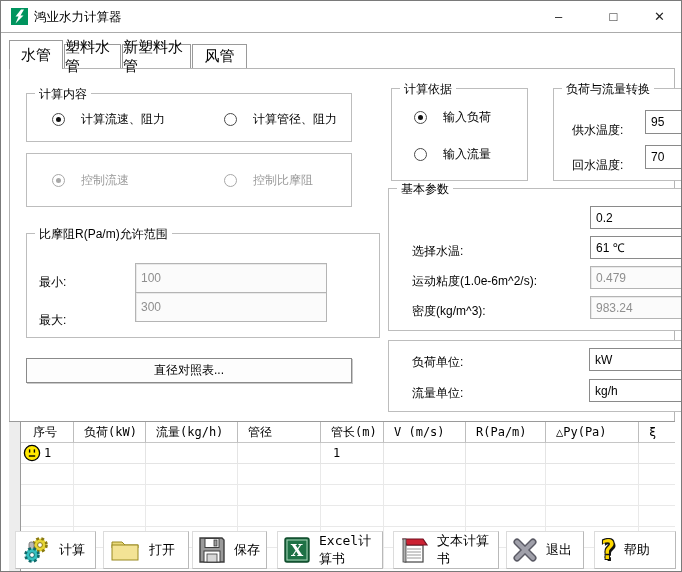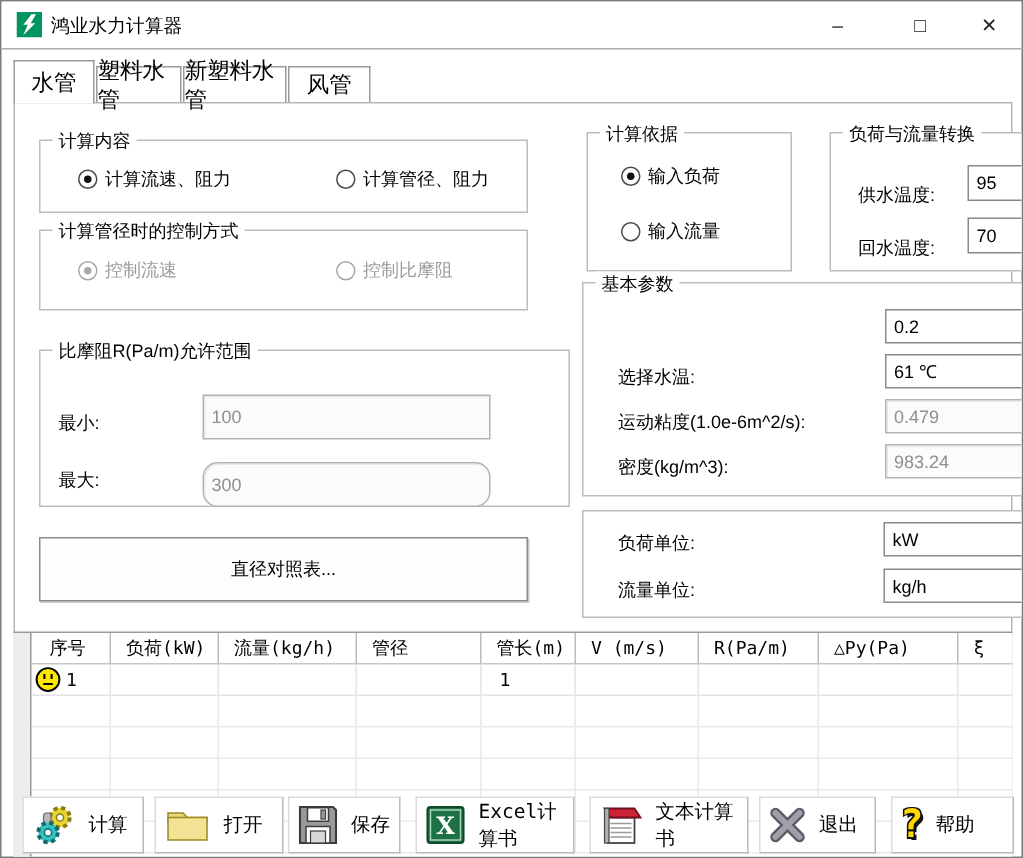--- a/index.html
+++ b/index.html
@@ -18,21 +18,21 @@
        display:flex;align-items:center;justify-content:center;font-size:15px;}
   .tab.inactive{top:43px;height:24px;background:#fff;}
   .tab.active{top:39px;height:29px;z-index:3;}
   .tabpage{left:8px;top:67px;width:666px;height:503px;box-sizing:border-box;border:1px solid #b5b5b5;background:#fff;}
   
   .grp{box-sizing:border-box;border:1px solid #bdbdbd;background:#fff;}
   .grp-title{position:absolute;top:-8px;left:8px;background:#fff;padding:0 4px;white-space:nowrap;}
   
   .radio{box-sizing:border-box;width:13px;height:13px;border-radius:50%;border:1px solid #4a4a4a;background:#fff;display:inline-block;position:relative;flex:none;}
   .radio.sel::after{content:'';position:absolute;left:3px;top:3px;width:5px;height:5px;border-radius:50%;background:#111;}
-  .radio-row{display:flex;align-items:center;gap:5px;white-space:nowrap;cursor:default;justify-content:space-between;}
+  .radio-row{display:flex;align-items:center;gap:16px;white-space:nowrap;cursor:default;justify-content:space-between;}
   .disabledtxt{color:#9b9b9b;}
   .radio.dis{border-color:#a8a8a8;}
   .radio.dis.sel::after{background:#a8a8a8;}
   
   .tb{box-sizing:border-box;border:1px solid #8a8a8a;background:#fff;font-family:"Liberation Sans",sans-serif;
       font-size:12px;color:#000;padding:0 5px;outline:none;}
   .tb.dis{border:1px solid #b4b4b4;background:#fbfbfb;color:#8f8f8f;box-shadow:inset 1px 1px 0 #e9e9e9;}
   .label{white-space:nowrap;}
   
   .pushbtn{box-sizing:border-box;border:1px solid #8a8a8a;background:#fdfdfd;display:flex;align-items:center;justify-content:center;
@@ -83,40 +83,39 @@
       <span class="radio sel"></span>
       <span>计算流速、阻力</span>
     </div>
     <div class="abs radio-row" style="left:197px;top:17px;">
       <span class="radio"></span>
       <span>计算管径、阻力</span>
     </div>
   </div>
 
   <div class="abs grp" style="left:25px;top:152px;width:326px;height:54px;">
-    <span class="grp-title">计算管径时的控制方式</span>
     <div class="abs radio-row disabledtxt" style="left:25px;top:18px;">
       <span class="radio dis sel"></span>
       <span>控制流速</span>
     </div>
     <div class="abs radio-row disabledtxt" style="left:197px;top:18px;">
       <span class="radio dis"></span>
       <span>控制比摩阻</span>
     </div>
   </div>
 
   <div class="abs grp" style="left:25px;top:232px;width:354px;height:105px;">
     <span class="grp-title">比摩阻R(Pa/m)允许范围</span>
     <span class="abs label" style="left:12px;top:40px;">最小:</span>
     <input class="abs tb dis" style="left: 108px; top: 29px; width: 192px; height: 30px;" readonly="" value="100">
     <span class="abs label" style="left:12px;top:78px;">最大:</span>
-    <input class="abs tb dis" style="left: 108px; top: 74px; width: 192px; height: 30px; border-radius: 10px;" readonly="" value="300">
-  </div>
-
-  <div class="abs pushbtn" style="left:25px;top:357px;width:326px;height:43px;">直径对照表...</div>
+    <input class="abs tb dis" style="left: 108px; top: 58px; width: 192px; height: 30px;" readonly="" value="300">
+  </div>
+
+  <div class="abs pushbtn" style="left:25px;top:357px;width:326px;height:25px;">直径对照表...</div>
 
   <div class="abs grp" style="left:390px;top:87px;width:137px;height:93px;">
     <span class="grp-title">计算依据</span>
     <div class="abs radio-row" style="left:22px;top:20px;">
       <span class="radio sel"></span>
       <span>输入负荷</span>
     </div>
     <div class="abs radio-row" style="left:22px;top:57px;">
       <span class="radio"></span>
       <span>输入流量</span>

